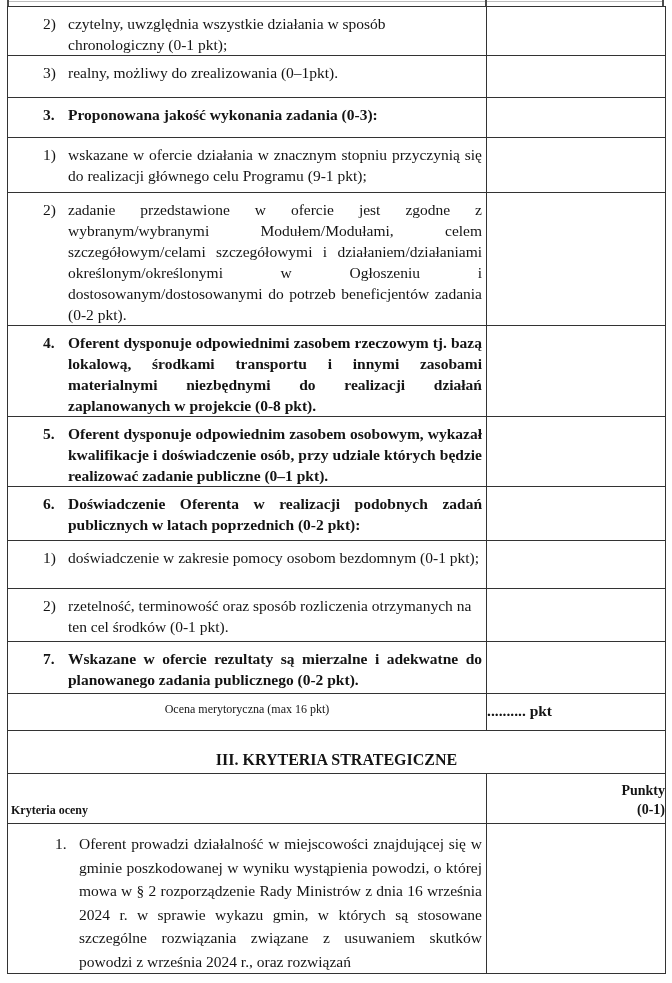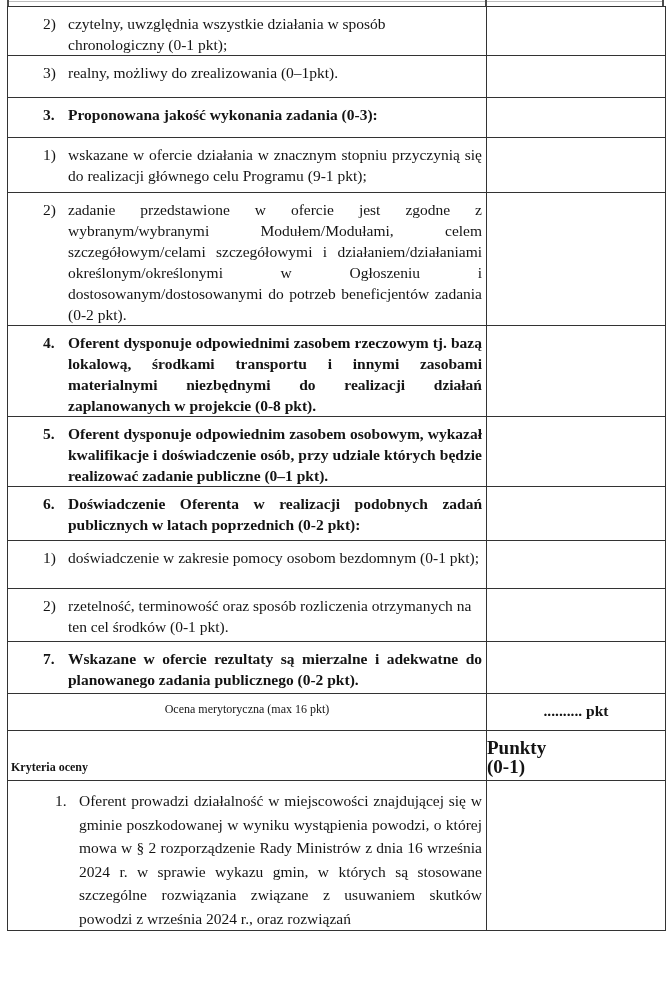--- a/index.html
+++ b/index.html
@@ -25,28 +25,28 @@
   td { border:1.5px solid #333333; vertical-align:top; padding:0; background:#fff; }
 
   
   .crit { position:relative; padding:6px 4px 0 60px; font-size:15.5px; line-height:21px; }
   .crit .num { position:absolute; left:35px; top:6px; }
   .jst { text-align:justify; }
   .bold { font-weight:bold; }
 
   
   .sum-label { text-align:center; font-weight:normal; font-size:12px; padding-top:8px; }
-  .sum-pts   { text-align:center; font-weight:bold; font-size:15.5px; padding-top:8px; }
+  .sum-pts   { text-align:left; font-weight:bold; font-size:15.5px; padding-top:8px; }
 
   
   .section-cell { text-align:center; font-weight:bold; font-size:16px; vertical-align:bottom; padding-bottom:4px; }
 
   
   .hdr-crit { vertical-align:bottom; font-weight:bold; font-size:12px; padding:0 0 5px 3px; }
-  .hdr-pts  { text-align:left; font-weight:bold; font-size:19px; line-height:19px; padding-top:7px; vertical-align:top; }
+  .hdr-pts  { text-align:right; font-weight:bold; font-size:14px; line-height:19px; padding-top:7px; vertical-align:top; }
 
   
   .crit2 { position:relative; padding:8px 4px 0 71px; font-size:15.5px; line-height:23.5px; text-align:justify; }
   .crit2 .num { position:absolute; left:47px; top:8px; }
 
   .pts-empty { background:#fff; }
 </style>
 </head>
 <body>
 
@@ -150,20 +150,23 @@
         <span>Wskazane w ofercie rezultaty są mierzalne i adekwatne do planowanego zadania publicznego (0-2 pkt).</span>
       </td>
       <td class="pts-empty"></td>
     </tr>
 
     <tr style="height:37px">
       <td class="sum-label">Ocena merytoryczna (max 16 pkt)</td>
       <td class="sum-pts">.......... pkt</td>
     </tr>
 
+    <tr style="height:43px">
+      <td class="section-cell" colspan="2">III. KRYTERIA STRATEGICZNE</td>
+    </tr>
 
     <tr style="height:50px">
       <td class="hdr-crit">Kryteria oceny</td>
       <td class="hdr-pts">
         <div>Punkty</div>
         <div>(0-1)</div>
       </td>
     </tr>
 
     <tr style="height:147px">

